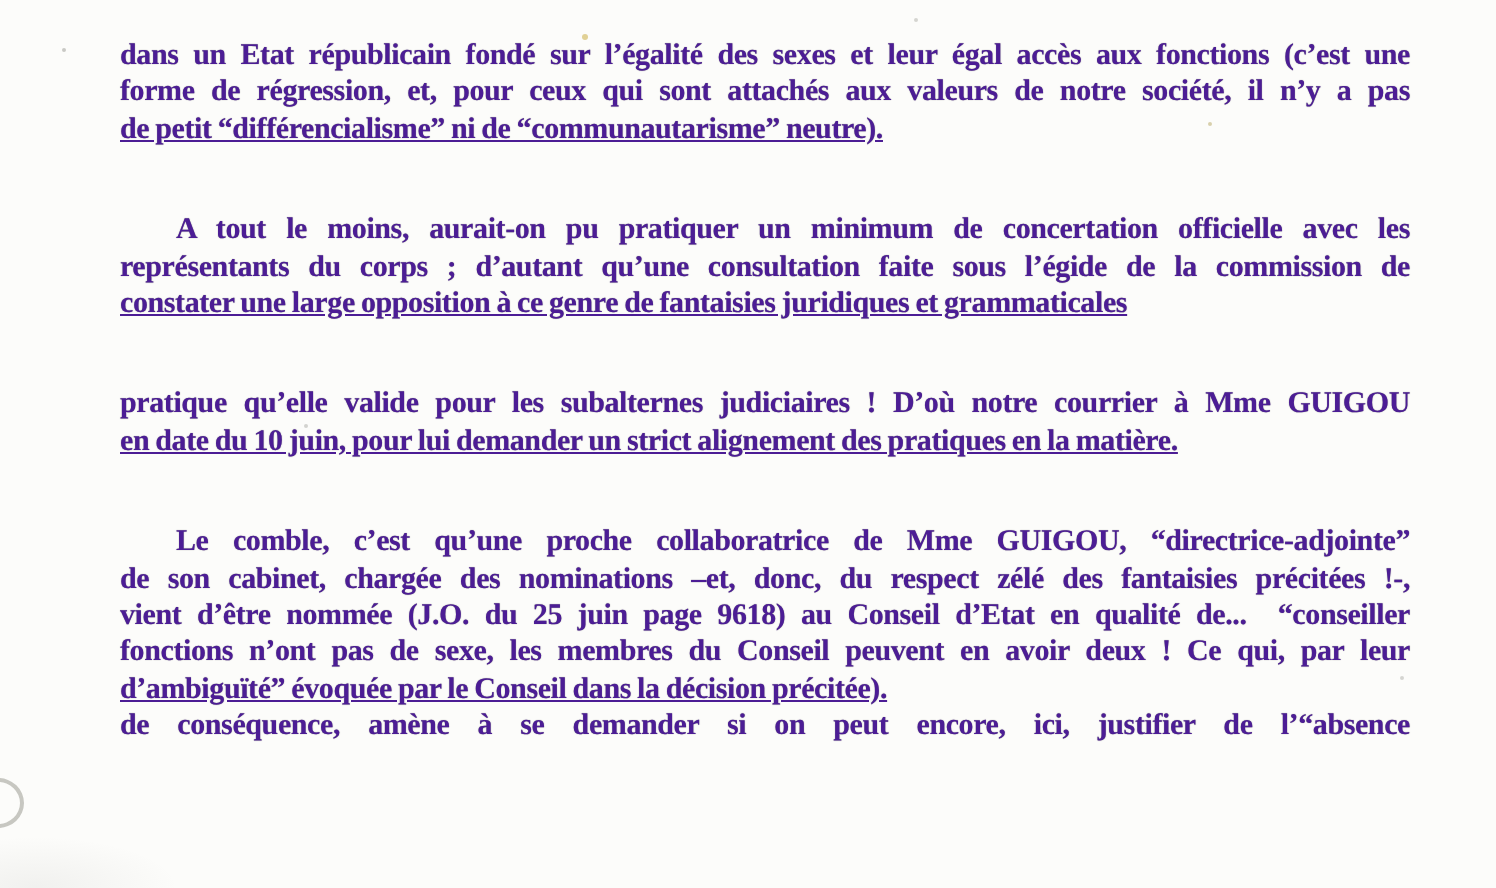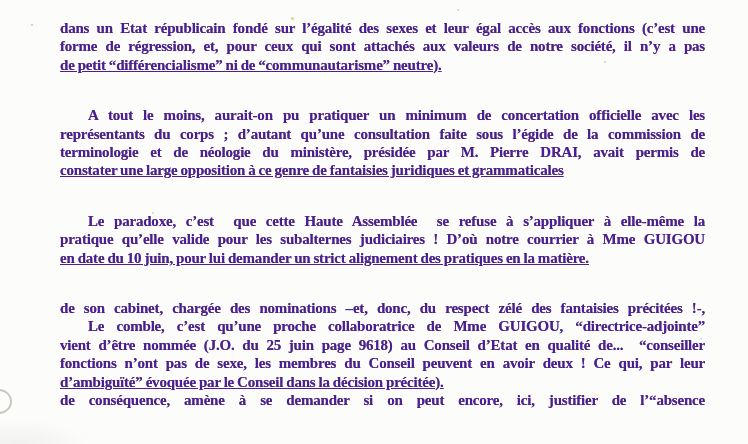--- a/index.html
+++ b/index.html
@@ -76,33 +76,31 @@
 
     <div class="paragraph">
       <div class="line">dans un Etat républicain fondé sur l’égalité des sexes et leur égal accès aux fonctions (c’est une</div>
       <div class="line">forme de régression, et, pour ceux qui sont attachés aux valeurs de notre société, il n’y a pas</div>
       <div class="line last">de petit “différencialisme” ni de “communautarisme” neutre).</div>
     </div>
 
     <div class="paragraph">
       <div class="line indent">A tout le moins, aurait-on pu pratiquer un minimum de concertation officielle avec les</div>
       <div class="line">représentants du corps ; d’autant qu’une consultation faite sous l’égide de la commission de</div>
-      <div class="line">terminologie et de néologie du ministère, présidée par M. Pierre DRAI, avait permis de</div>
       <div class="line last">constater une large opposition à ce genre de fantaisies juridiques et grammaticales</div>
     </div>
 
     <div class="paragraph">
-      <div class="line indent">Le paradoxe, c’est&nbsp; que cette Haute Assemblée&nbsp; se refuse à s’appliquer à elle-même la</div>
       <div class="line">pratique qu’elle valide pour les subalternes judiciaires ! D’où notre courrier à Mme GUIGOU</div>
       <div class="line last">en date du 10 juin, pour lui demander un strict alignement des pratiques en la matière.</div>
     </div>
 
     <div class="paragraph">
+      <div class="line indent">Le comble, c’est qu’une proche collaboratrice de Mme GUIGOU, “directrice-adjointe”</div>
       <div class="line">de son cabinet, chargée des nominations –et, donc, du respect zélé des fantaisies précitées !-,</div>
-      <div class="line indent">Le comble, c’est qu’une proche collaboratrice de Mme GUIGOU, “directrice-adjointe”</div>
       <div class="line">vient d’être nommée (J.O. du 25 juin page 9618) au Conseil d’Etat en qualité de...&nbsp; “conseiller</div>
       <div class="line">fonctions n’ont pas de sexe, les membres du Conseil peuvent en avoir deux ! Ce qui, par leur</div>
       <div class="line last">d’ambiguïté” évoquée par le Conseil dans la décision précitée).</div>
       <div class="line">de conséquence, amène à se demander si on peut encore, ici, justifier de l’“absence</div>
     </div>
 
   </div>
 
   <div class="curl-mark"></div>
   <div class="corner-smudge"></div>

